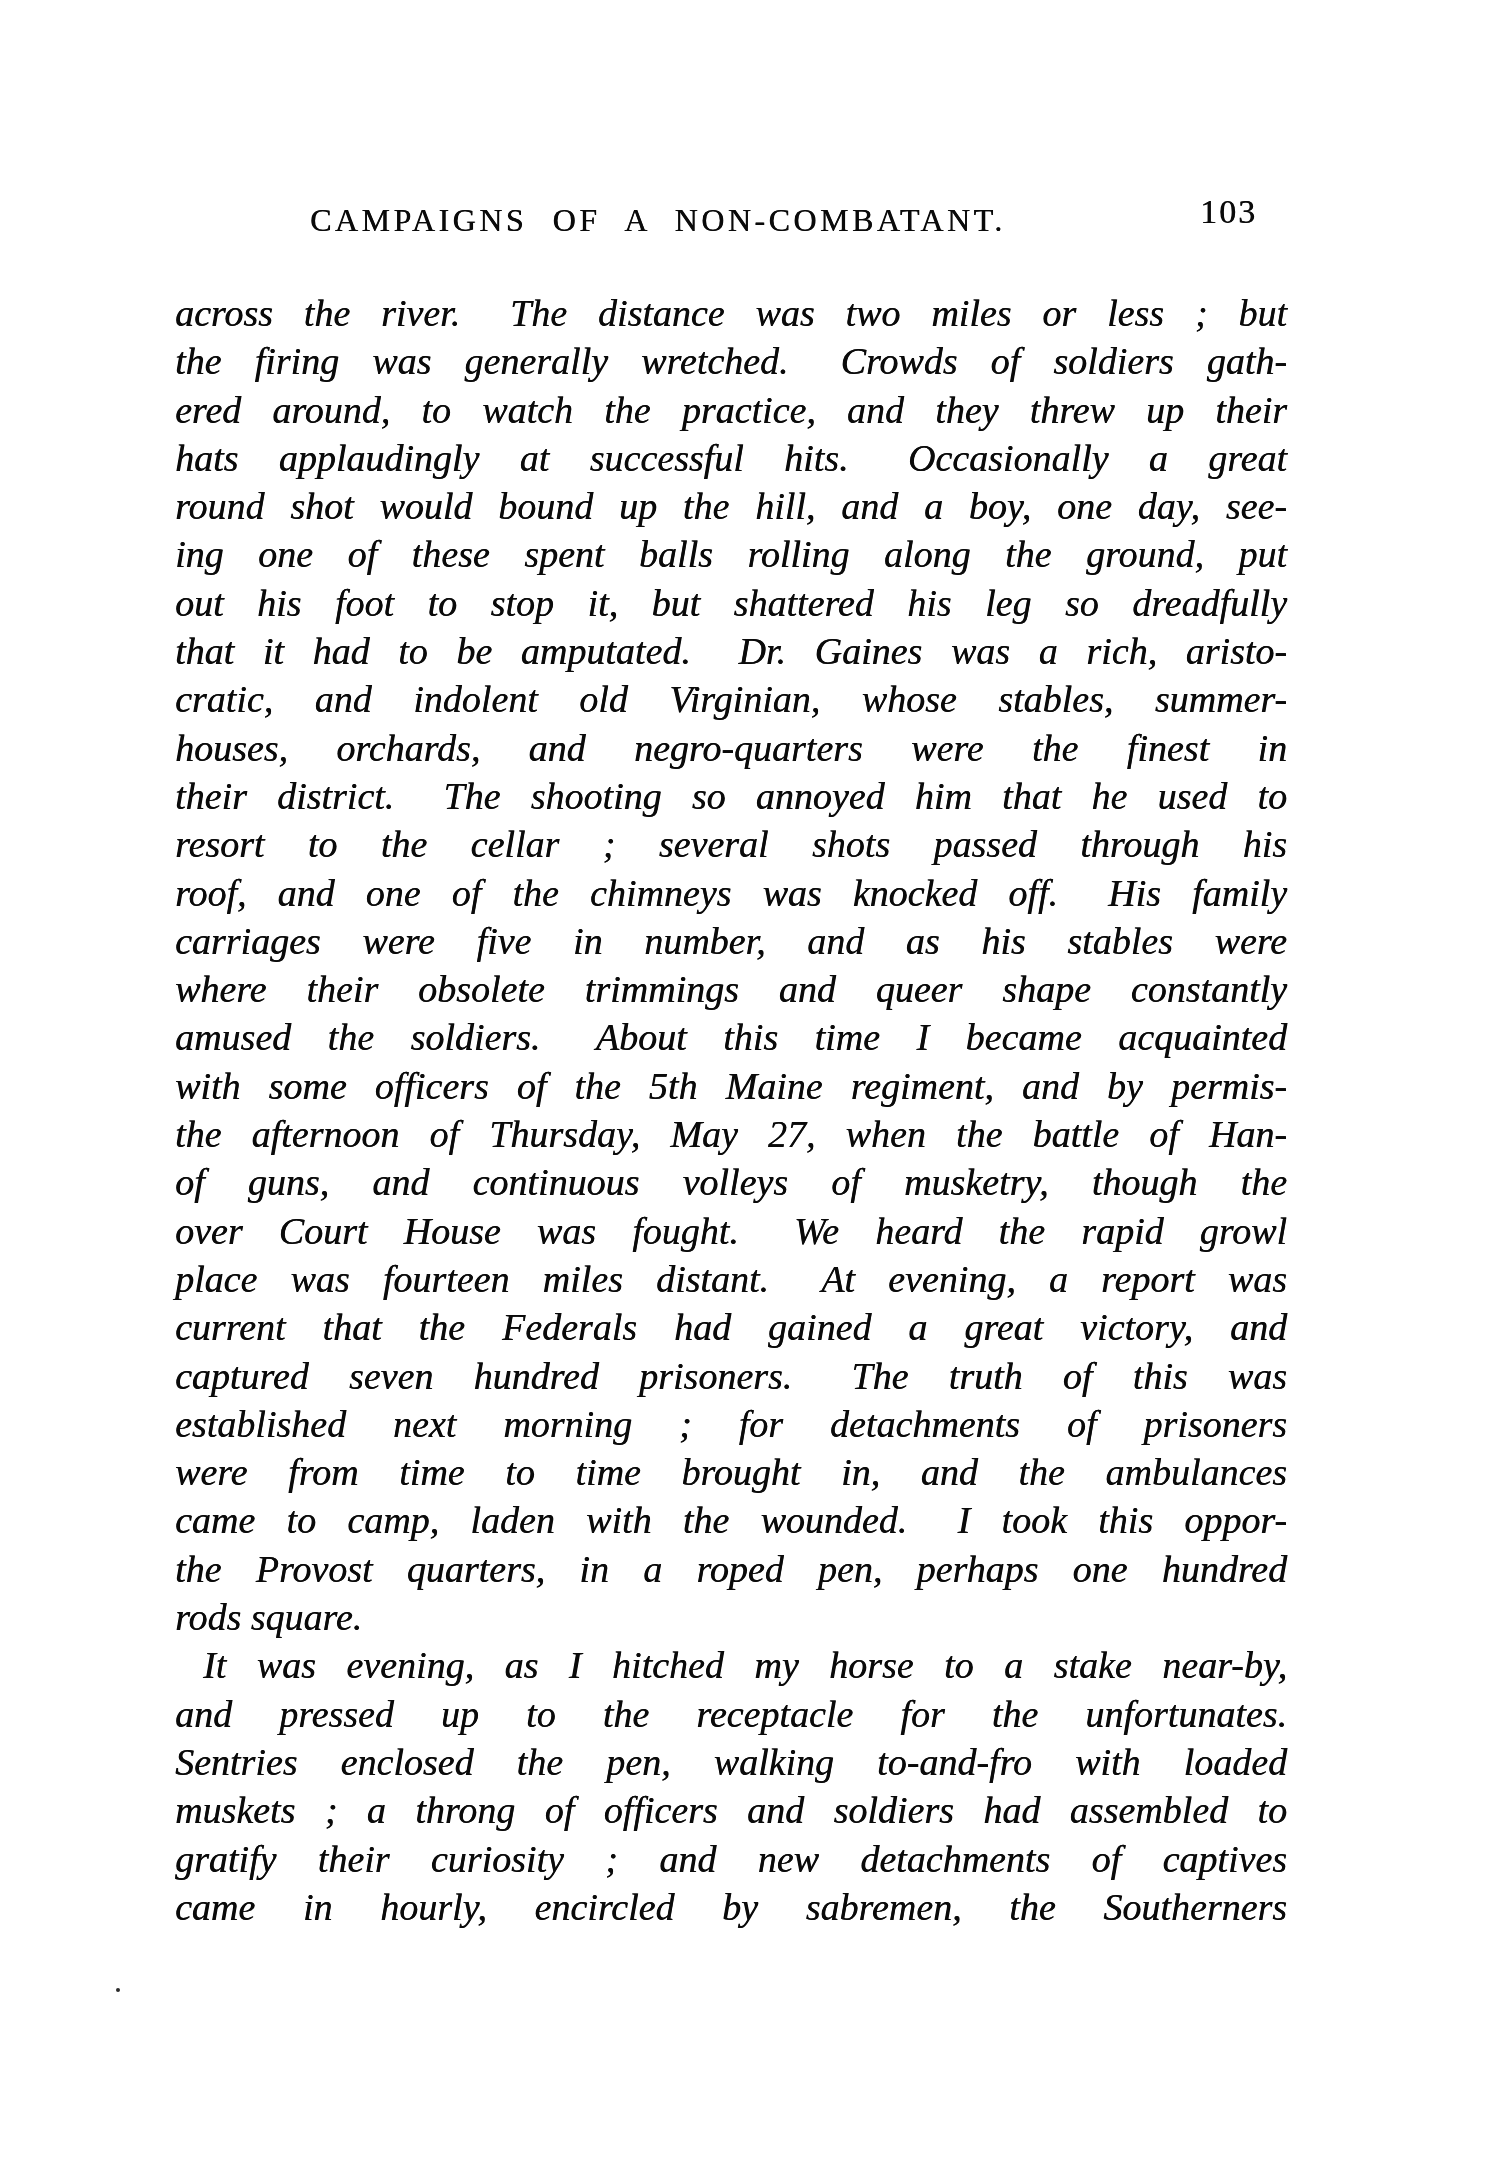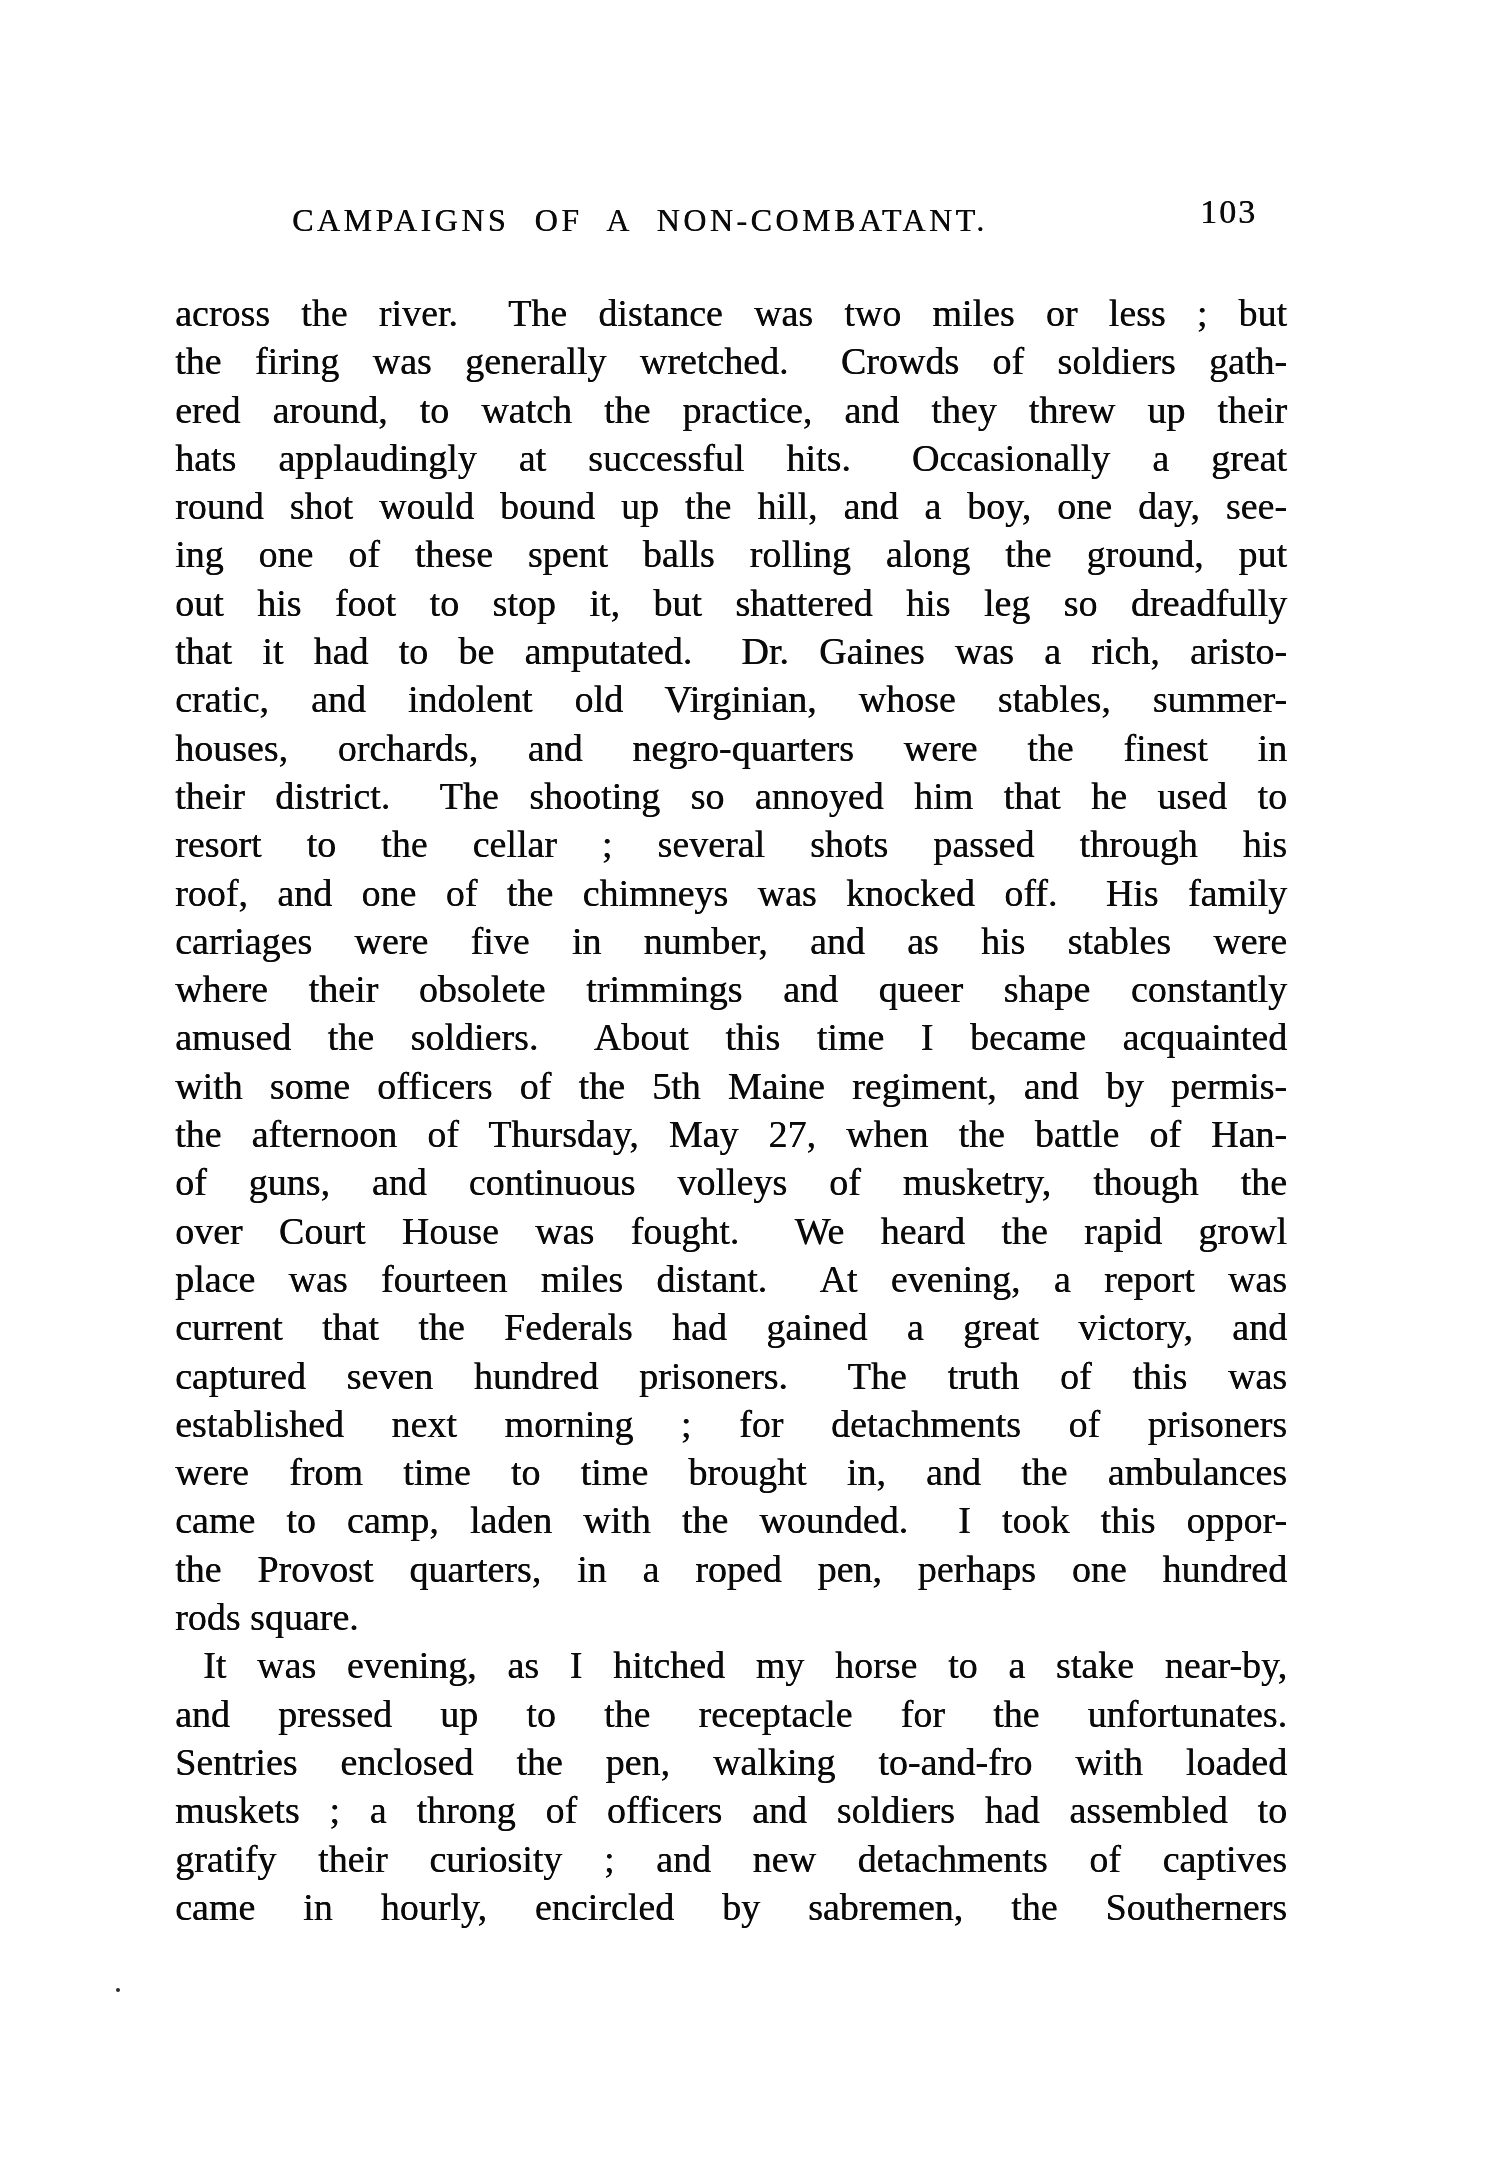--- a/index.html
+++ b/index.html
@@ -12,21 +12,21 @@
     width: 1506px;
     height: 2180px;
     background: #ffffff;
     font-family: "Liberation Serif", serif;
     color: #0a0a0a;
     overflow: hidden;
     text-shadow: 0.4px 0 0 currentColor; 
   }
   .header-title {
     position: absolute;
-    left: 292px;
+    left: 310px;
     top: 202px;
     font-size: 32px;
     letter-spacing: 3.5px;
     word-spacing: 14px;
     white-space: nowrap;
     font-weight: normal;
   }
   .page-number {
     position: absolute;
     left: 1200px;
@@ -41,20 +41,21 @@
     width: 1112px;
     font-size: 38px;
     line-height: 48.3px;
   }
   .paragraph { margin: 0; padding: 0; }
   .line {
     text-align: justify;
     text-align-last: justify;
     white-space: normal;
     hyphens: none;
+    font-style: italic;
   }
   .line.indent { text-indent: 28px; }
   .line.flush-left { text-align-last: left; }
   .speck {
     position: absolute;
     left: 116px;
     top: 1988px;
     width: 4px;
     height: 4px;
     background: #2b2b2b;

